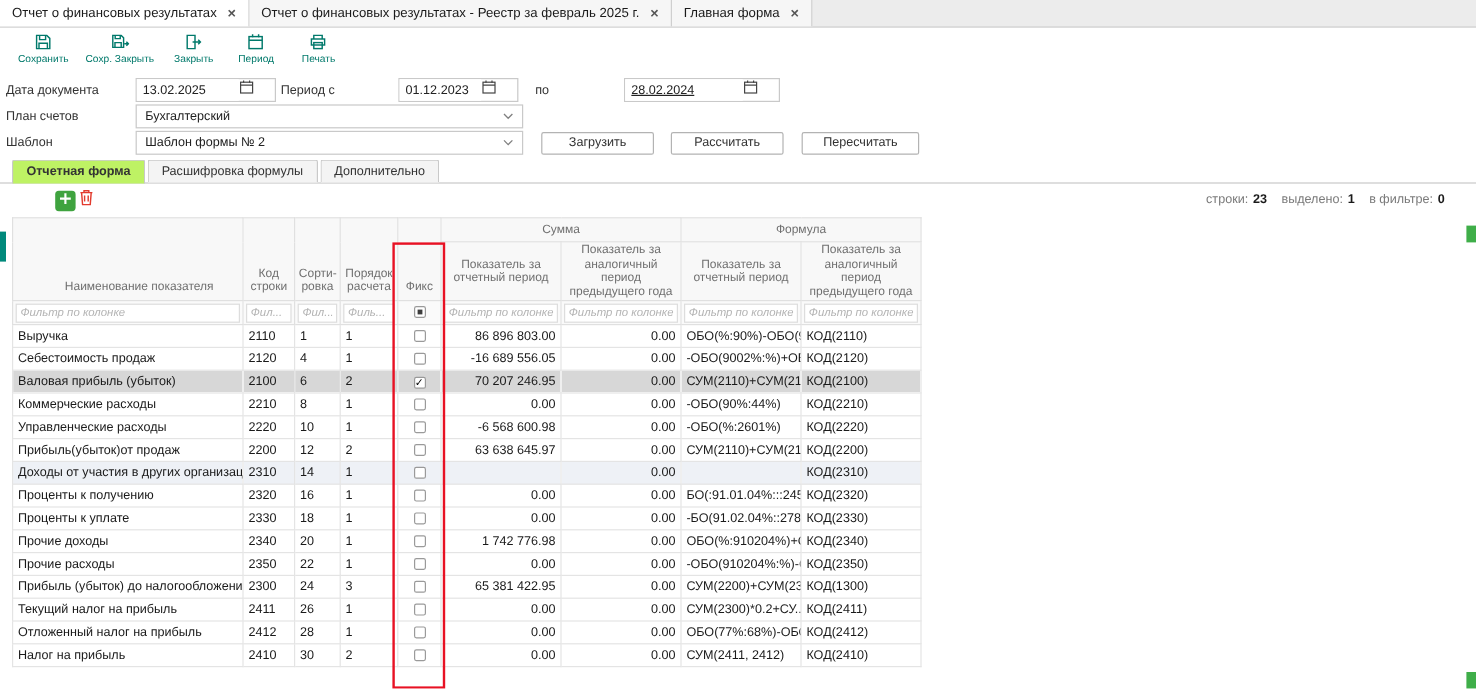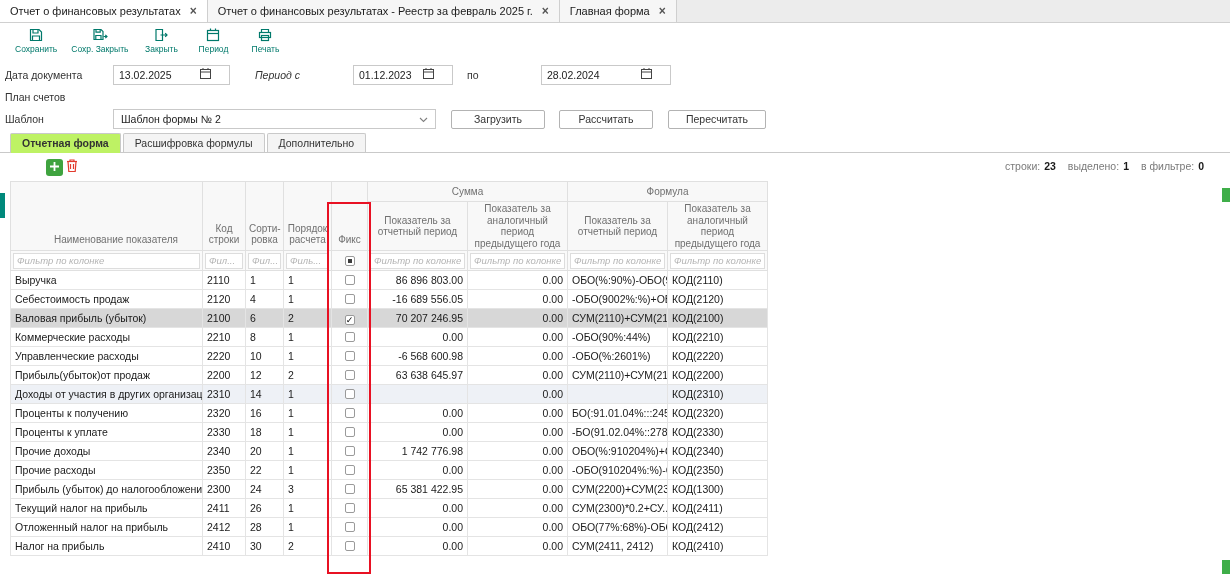--- a/index.html
+++ b/index.html
@@ -25,23 +25,23 @@
   .frow { display:flex; align-items:center; height:20px; margin:2px 0; }
   .flabel { width:113px; padding-left:5px; font-size:10.5px; color:#333; flex:none; }
   .inp { height:20px; border:1px solid #c9c9c9; font:10.5px "Liberation Sans",sans-serif; padding:0 5px; color:#222; }
   .codeinp { width:40px; color:#999; border-right:none; }
   .combo { height:20px; border:1px solid #c9c9c9; background:#fff; display:flex; align-items:center;
            justify-content:space-between; padding:0 7px; font-size:10.5px; color:#222; }
   .w-org { width:283px; } .w-std { width:323px; }
   .datefield { height:20px; border:1px solid #c9c9c9; display:flex; align-items:flex-start; background:#fff; padding-right:17px; }
   .datefield input { border:none; outline:none; height:18px; padding:0 5px; flex:1; min-width:0;
                      font:10.5px "Liberation Sans",sans-serif; color:#222; }
-  .df1 { width:117px; } .df2 { width:100px; } .df3 { width:130px; }
+  .df1 { width:117px; } .df2 { width:100px; } .df3 { width:130px;text-decoration:underline; }
   .lab2 { font-size:10.5px; color:#333; flex:none; }
-  .lab-pfrom { margin-left:25px; width:98px;font-style:italic; }
+  .lab-pfrom { margin-left:4px; width:98px; }
   .lab-pto { margin-left:14px; width:74px; }
   .btn { height:19px; border:1px solid #b3b3b3; background:#fff; border-radius:2px;
          font:10.5px "Liberation Sans",sans-serif; color:#333; }
   .btn-load { margin-left:15px; width:94px; }
   .btn-calc { margin-left:14px; width:94px; }
   .btn-recalc { margin-left:15px; width:98px; }
 
   
   .subtabs { display:flex; align-items:flex-end; gap:2px; padding-left:10px; height:22px; border-bottom:1px solid #c9c9c9; }
   .stab { border:1px solid #c9c9c9; border-bottom:none; background:#f4f4f4; padding:3px 11px;
@@ -184,20 +184,26 @@
         <input value="28.02.2024" style="">
         <span><svg width="13" height="13" viewBox="0 0 13 13" fill="none" stroke="#444" stroke-width="1">
               <rect x="1.5" y="2.5" width="10" height="9"></rect>
               <path d="M1.5 5 H11.5"></path>
               <path d="M4 1 V3 M9 1 V3"></path>
             </svg></span>
       </div>
     </div>
     <div class="frow">
       <span class="flabel">План счетов</span>
+      <div class="combo w-std">
+        <span>Бухгалтерский</span>
+        <span><svg width="9" height="6" viewBox="0 0 9 6" fill="none" stroke="#808080" stroke-width="1.1">
+              <path d="M1 1 L4.5 4.5 L8 1"></path>
+            </svg></span>
+      </div>
     </div>
     <div class="frow">
       <span class="flabel">Шаблон</span>
       <div class="combo w-std">
         <span>Шаблон формы № 2</span>
         <span><svg width="9" height="6" viewBox="0 0 9 6" fill="none" stroke="#808080" stroke-width="1.1">
               <path d="M1 1 L4.5 4.5 L8 1"></path>
             </svg></span>
       </div>
       <button class="btn btn-load">Загрузить</button>

